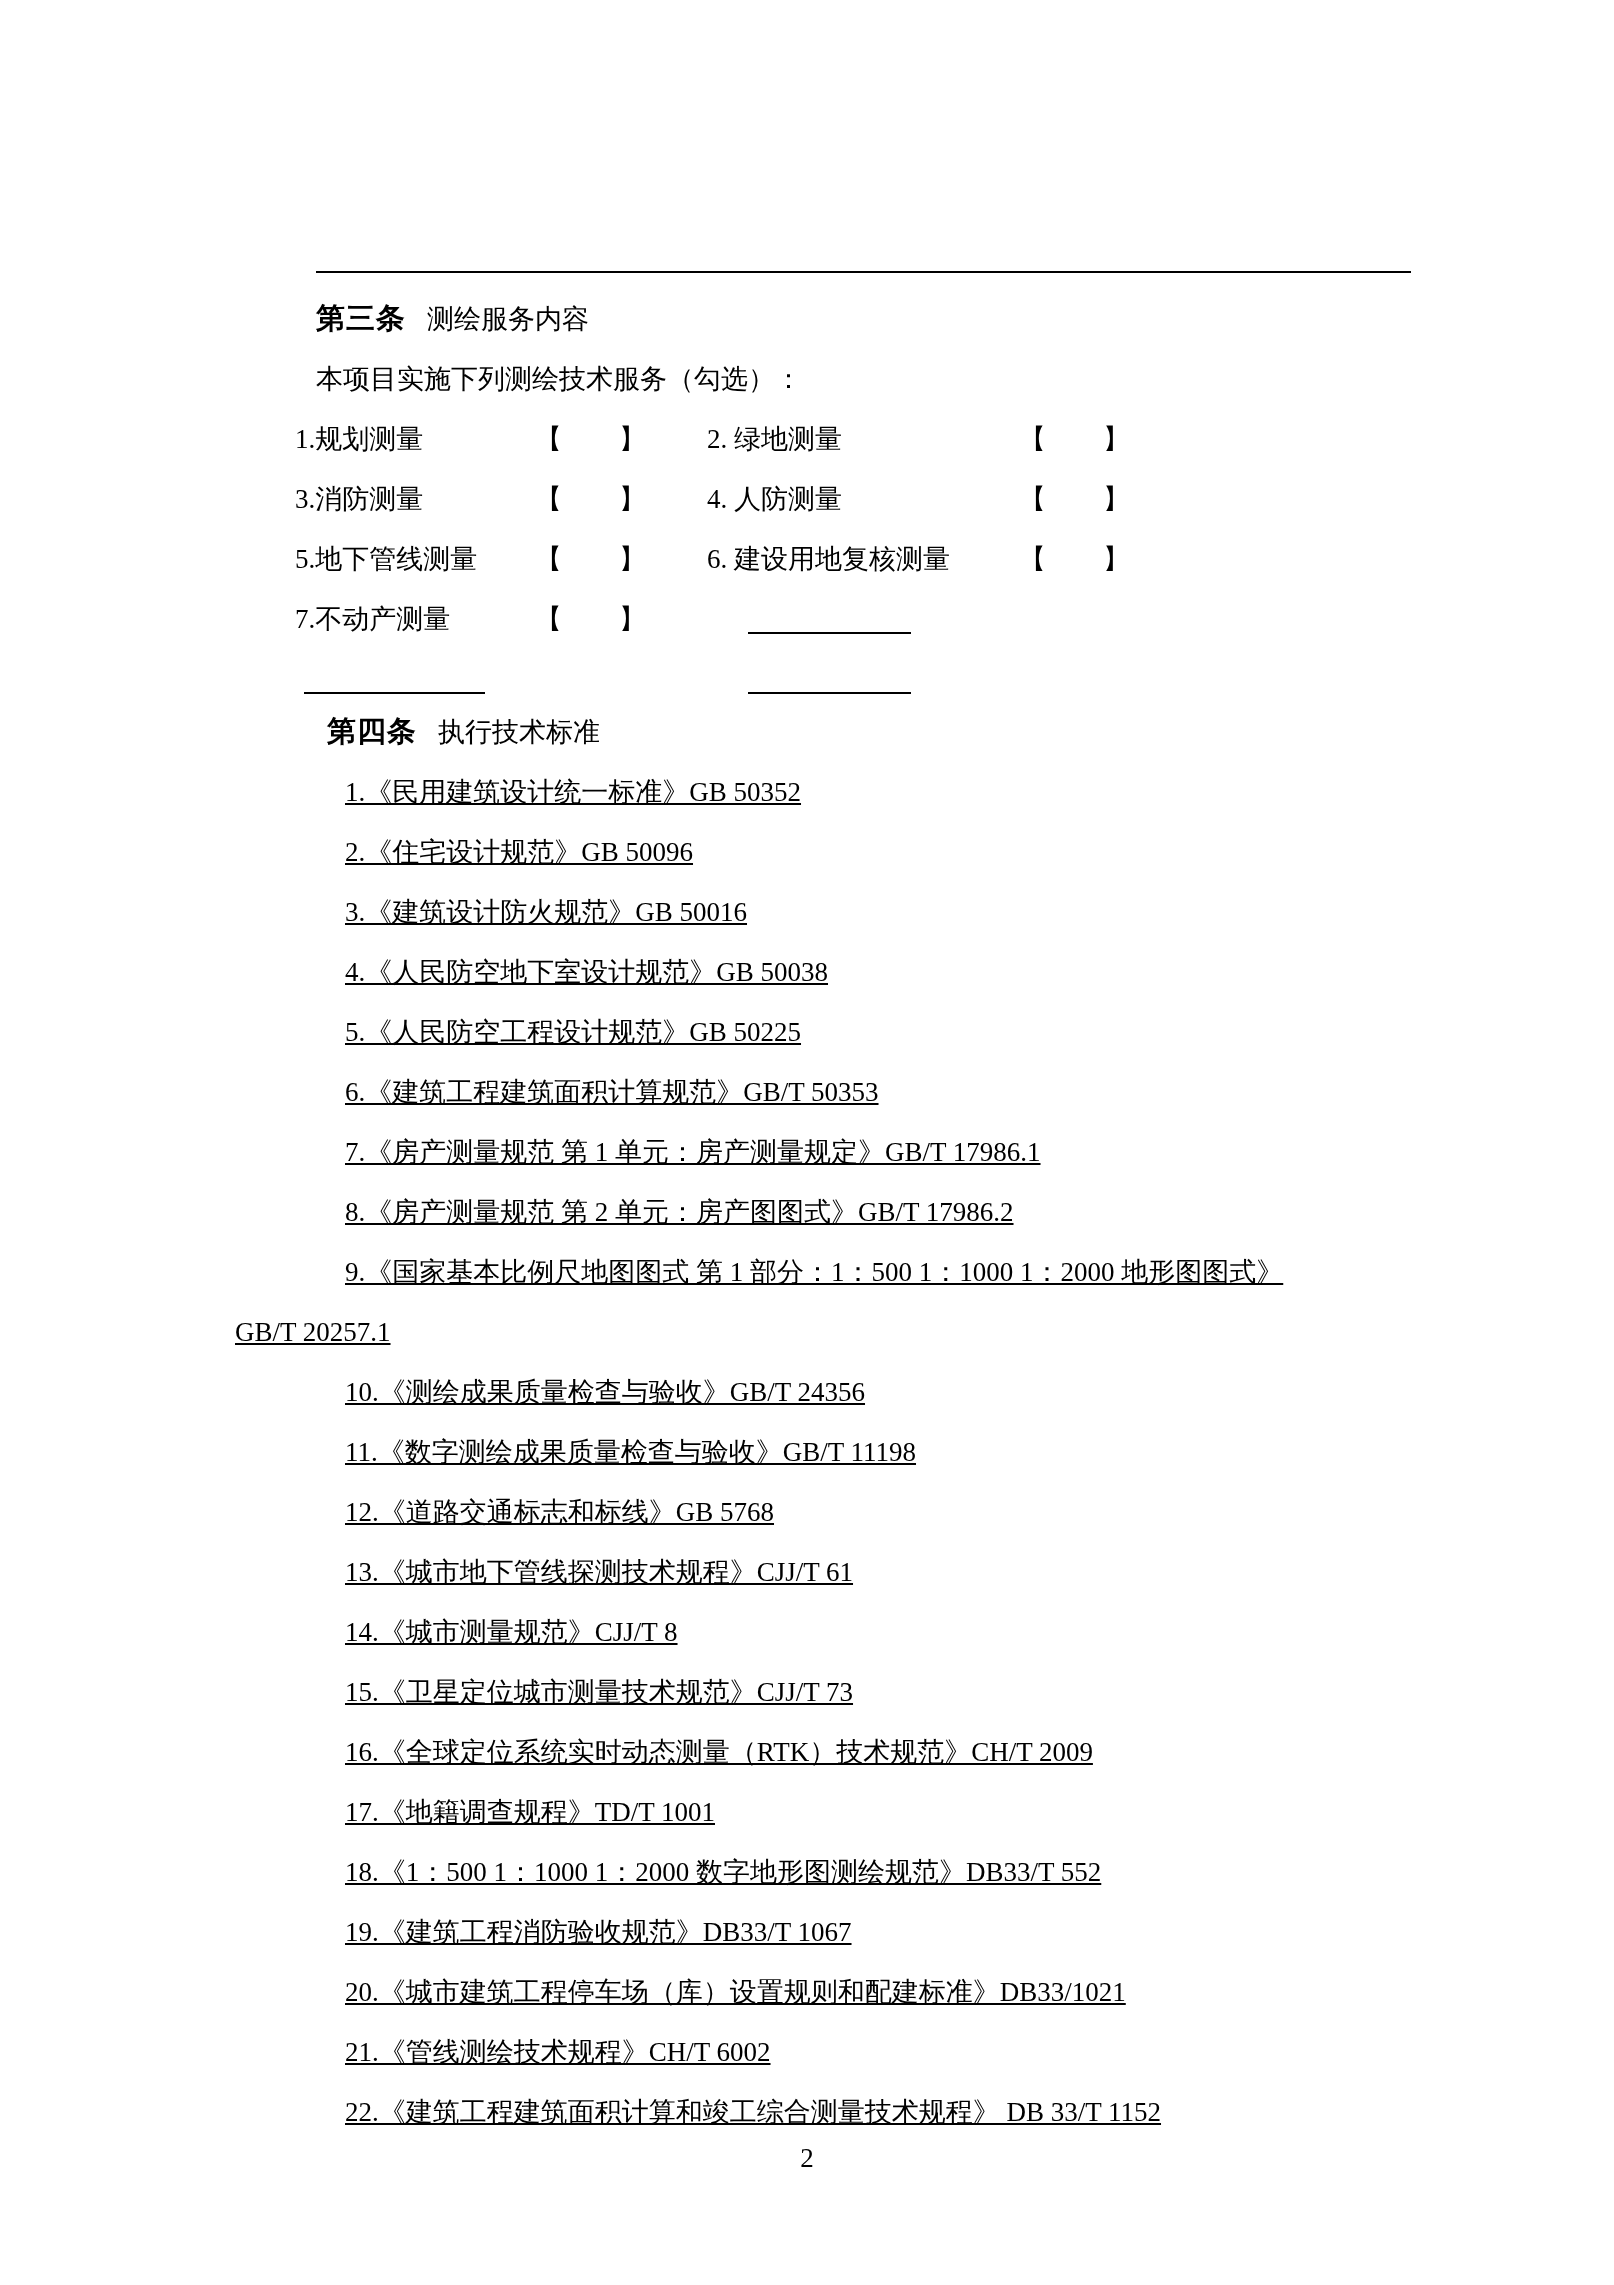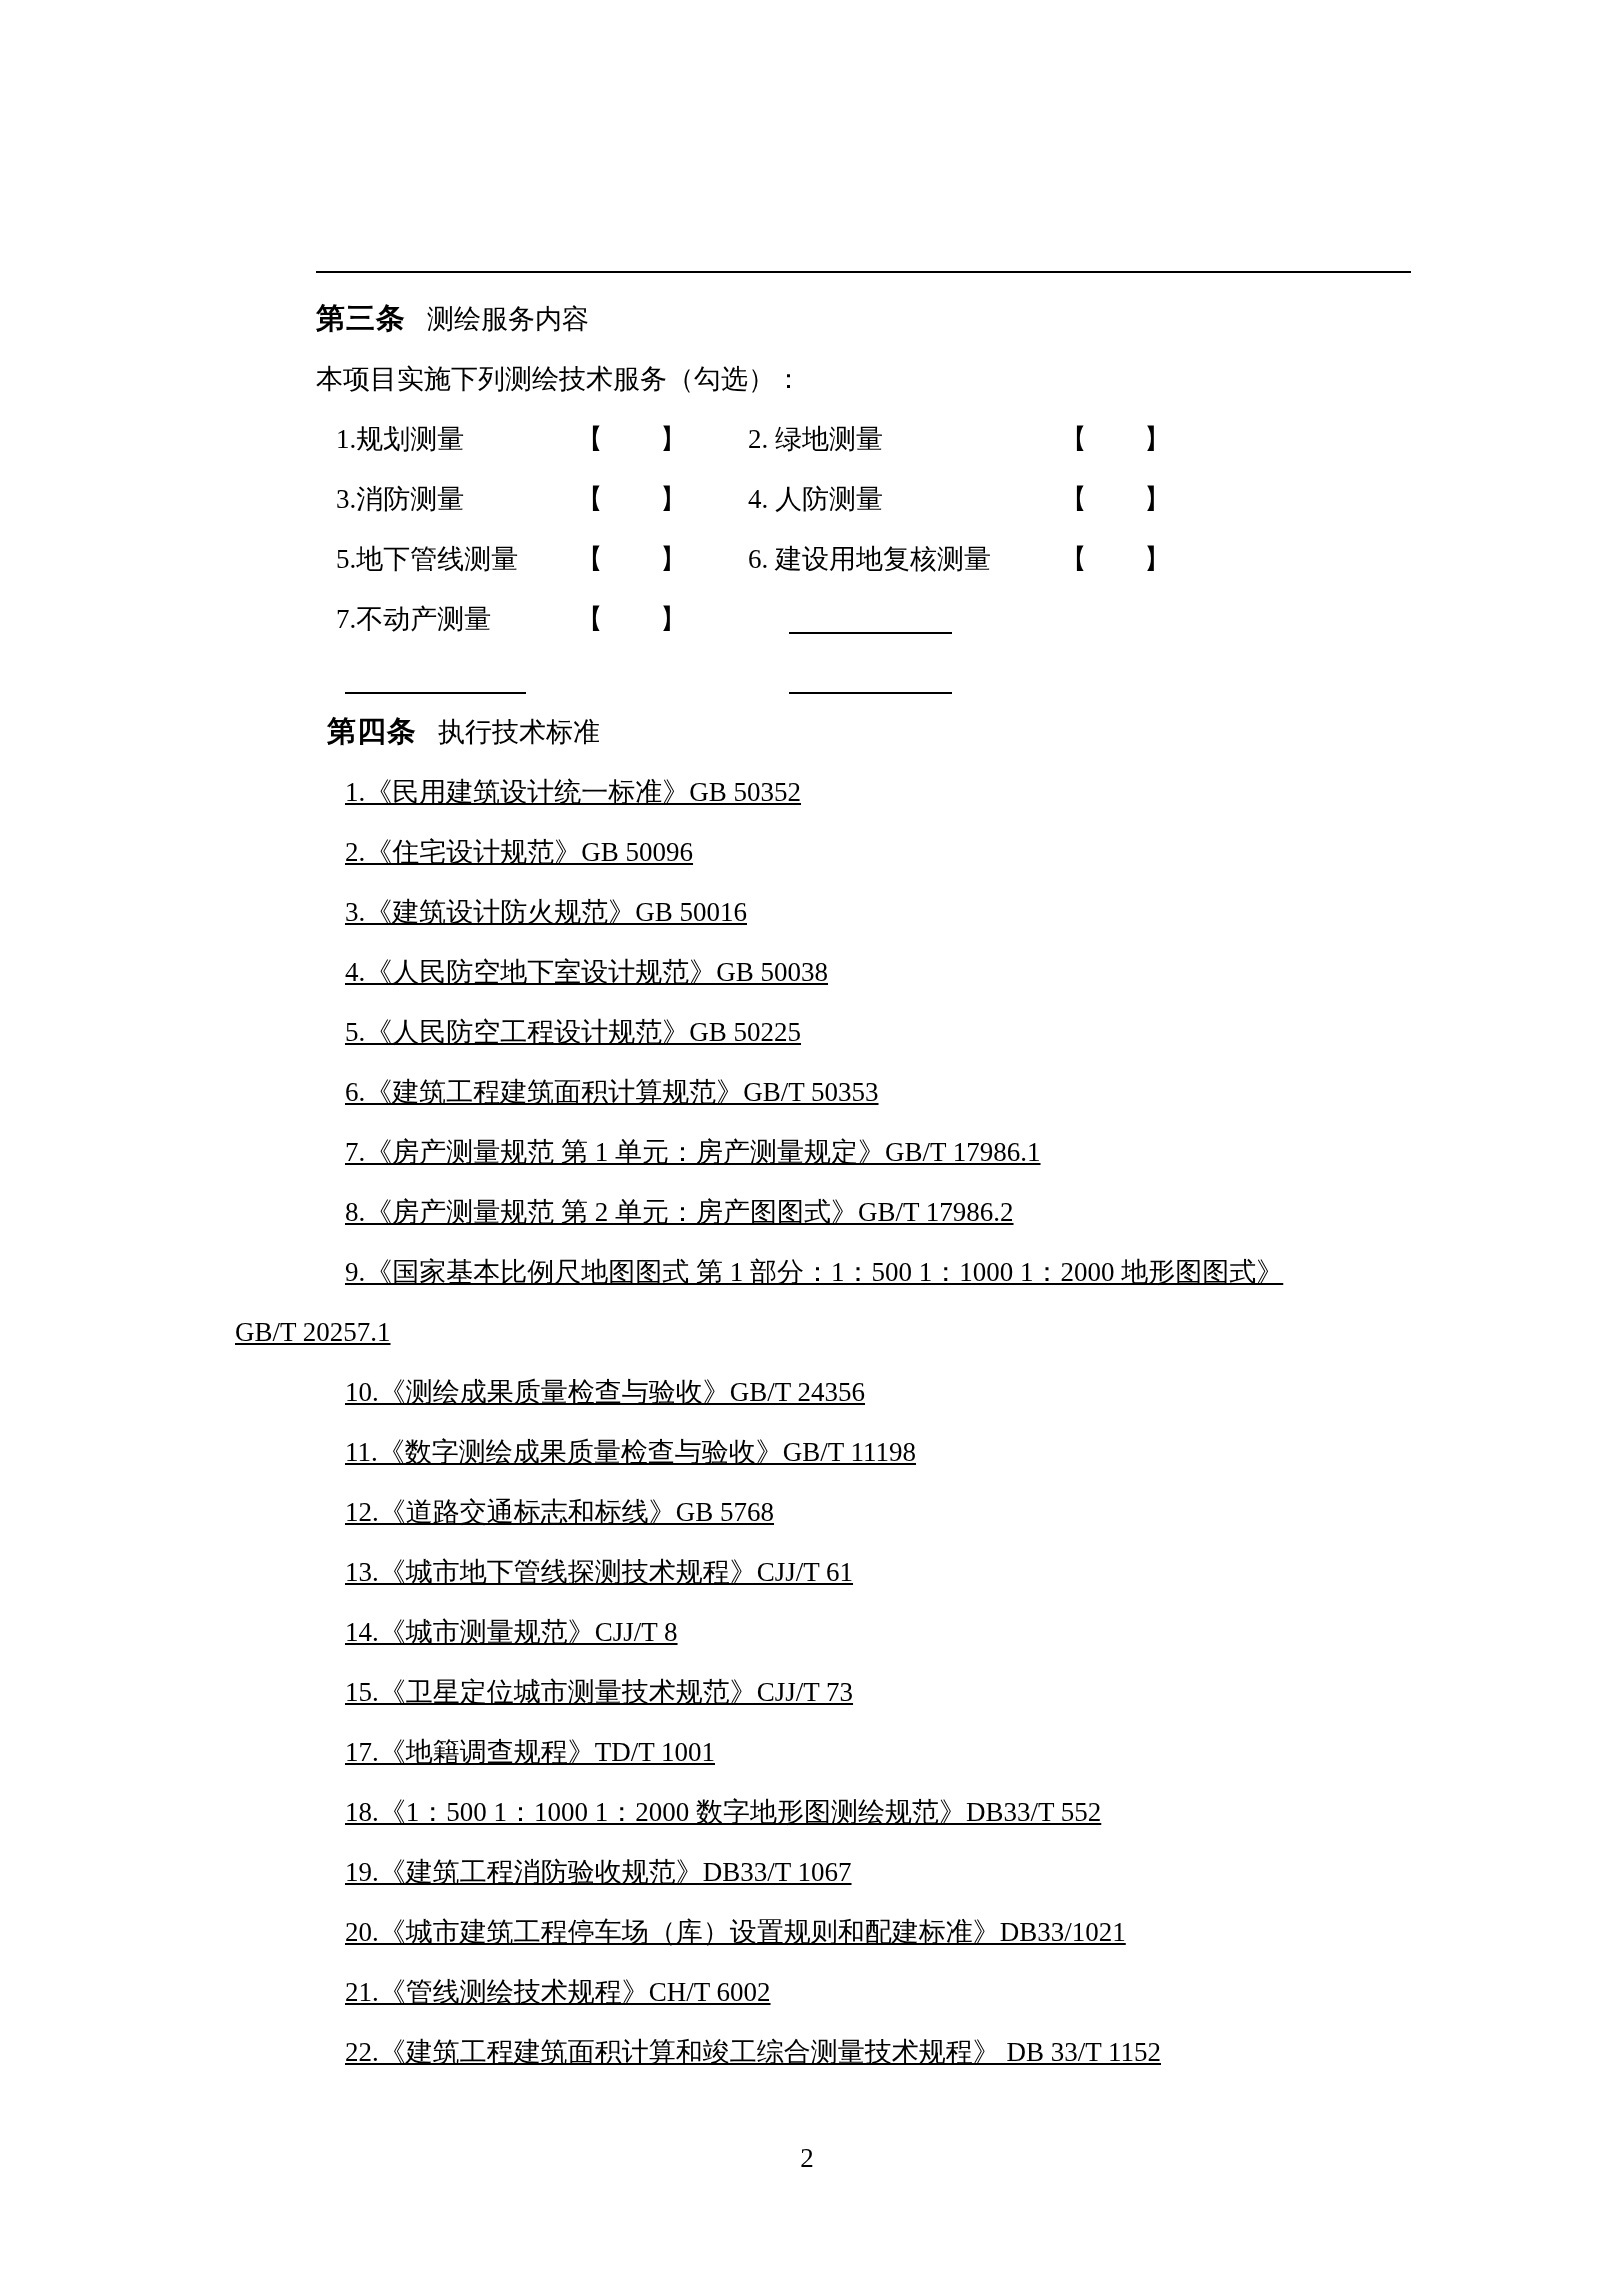--- a/index.html
+++ b/index.html
@@ -46,21 +46,21 @@
   }
   .para {
     margin: 0;
     padding-left: 81px;
     line-height: 60px;
     white-space: nowrap;
   }
   .check-row {
     display: grid;
     grid-template-columns: 240px 172px 312px auto;
-    margin-left: 101px;
+    margin-left: 60px;
     line-height: 60px;
     height: 60px;
     white-space: nowrap;
   }
   .brk {
     letter-spacing: 0.9px;
   }
   .blank {
     height: 0;
     border-bottom: 2.7px solid #000;
@@ -167,20 +167,21 @@
         <p class="std">7.《房产测量规范 第 1 单元：房产测量规定》GB/T 17986.1</p>
         <p class="std">8.《房产测量规范 第 2 单元：房产图图式》GB/T 17986.2</p>
         <p class="std">9.《国家基本比例尺地图图式 第 1 部分：1：500 1：1000 1：2000 地形图图式》</p>
         <p class="std cont">GB/T 20257.1</p>
         <p class="std">10.《测绘成果质量检查与验收》GB/T 24356</p>
         <p class="std">11.《数字测绘成果质量检查与验收》GB/T 11198</p>
         <p class="std">12.《道路交通标志和标线》GB 5768</p>
         <p class="std">13.《城市地下管线探测技术规程》CJJ/T 61</p>
         <p class="std">14.《城市测量规范》CJJ/T 8</p>
         <p class="std">15.《卫星定位城市测量技术规范》CJJ/T 73</p>
+        <p class="std">16.《全球定位系统实时动态测量（RTK）技术规范》CH/T 2009</p>
         <p class="std">17.《地籍调查规程》TD/T 1001</p>
         <p class="std">18.《1：500 1：1000 1：2000 数字地形图测绘规范》DB33/T 552</p>
         <p class="std">19.《建筑工程消防验收规范》DB33/T 1067</p>
         <p class="std">20.《城市建筑工程停车场（库）设置规则和配建标准》DB33/1021</p>
         <p class="std">21.《管线测绘技术规程》CH/T 6002</p>
         <p class="std">22.《建筑工程建筑面积计算和竣工综合测量技术规程》 DB 33/T 1152</p>
       </div>
 
   </div>
 

